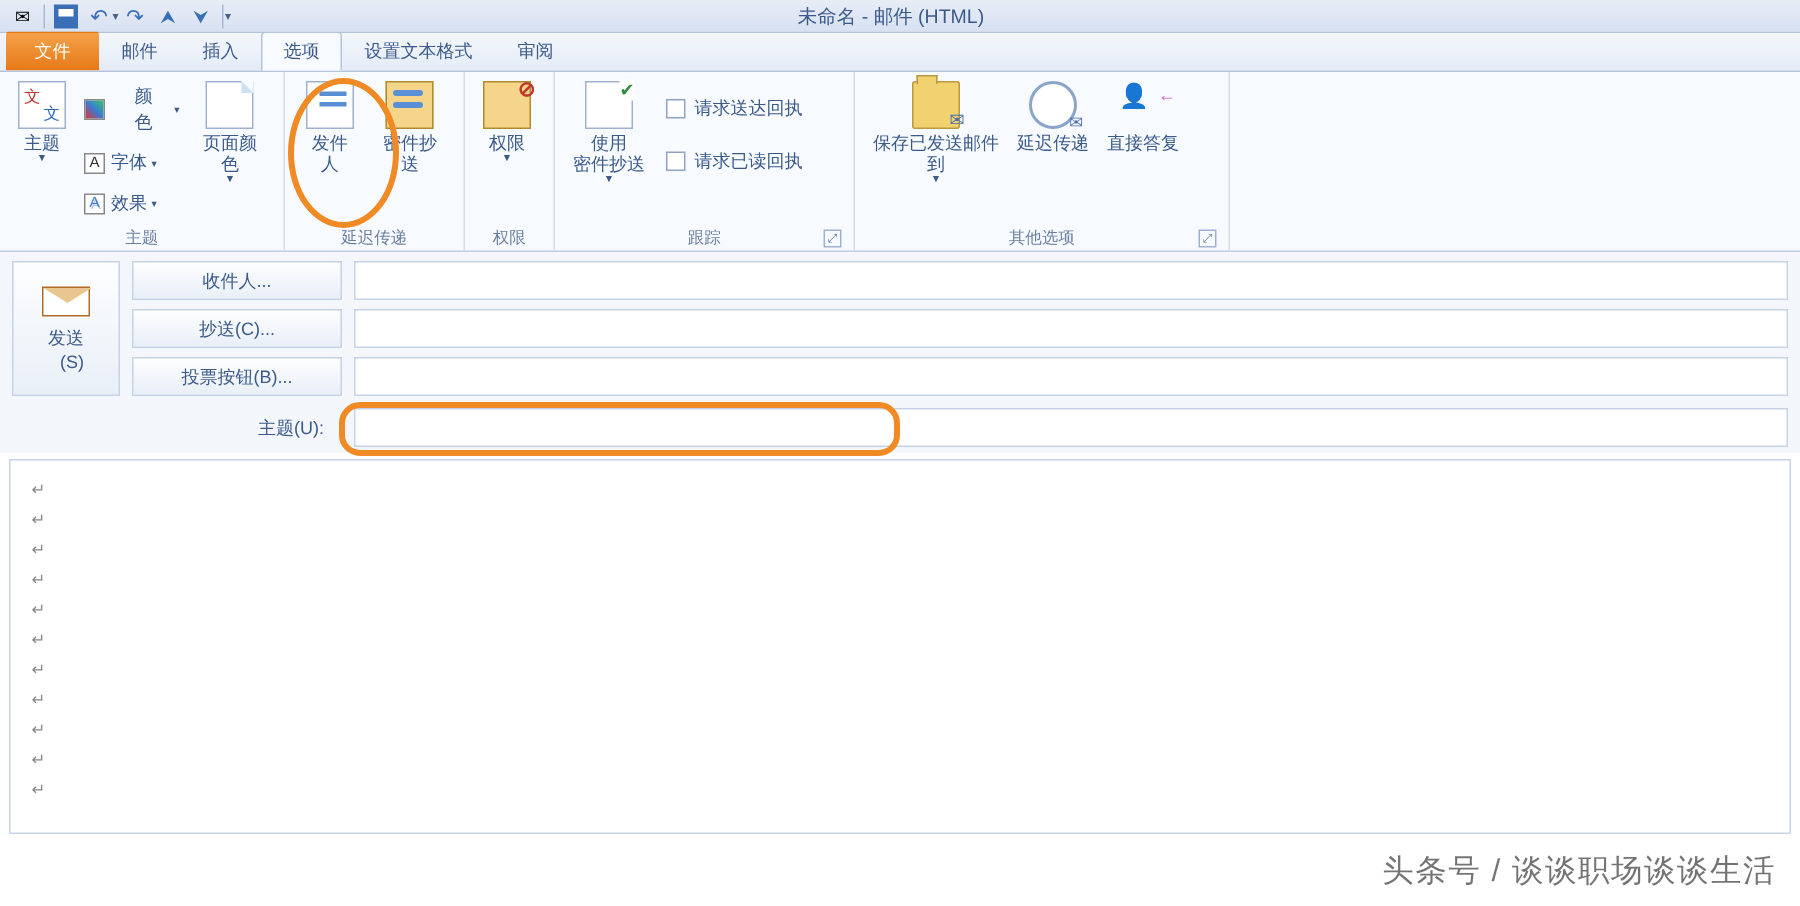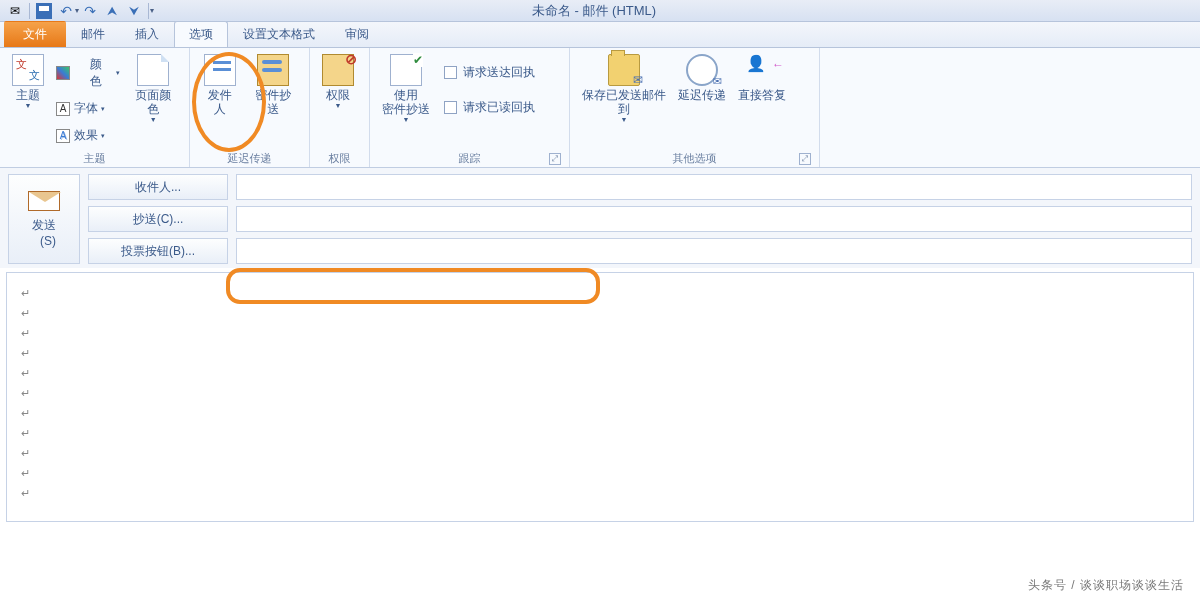--- a/index.html
+++ b/index.html
@@ -52,21 +52,21 @@
 .subj-label { text-align: right; padding-right: 12px; color: #3b5a8a; }
 
 
 .highlight-rect { position: absolute; border: 4px solid #f08a24; border-radius: 14px; pointer-events: none; z-index: 50; }
 
 
 .editor { border: 1px solid #c6d2e6; margin: 4px 6px; height: 250px; background: #fff; padding: 10px 14px; color: #888; font-size: 11px; line-height: 20px; overflow: hidden; }
 .para-mark { font-family: SimSun; }
 
 
-.watermark { position: absolute; right: 16px; bottom: 10px; color: rgba(0,0,0,0.55); font-size: 12px; font-weight: 500; letter-spacing: 1px; }
+.watermark { position: absolute; right: 16px; bottom: 10px; color: rgba(0,0,0,0.55); font-size: 21px; font-weight: 500; letter-spacing: 1px; }
 
 
 .ic-save { width: 16px; height: 16px; background: #3a6fb7; position: relative; }
 .ic-save:after { content: ""; position: absolute; left: 3px; top: 3px; width: 10px; height: 5px; background: #fff; }
 .ic-undo, .ic-redo { font-size: 14px; color: #3a6fb7; }
 .ic-box { width: 32px; height: 32px; border: 1px solid #9fb1cf; background: #fff; position: relative; }
 .ic-box.aa:before { content: "文"; position: absolute; left: 3px; top: 2px; font-size: 11px; color: #c0392b; }
 .ic-box.aa:after { content: "文"; position: absolute; right: 3px; bottom: 2px; font-size: 11px; color: #2a6db0; }
 .ic-page { width: 28px; height: 32px; background: #fff; border: 1px solid #9fb1cf; position: relative; }
 .ic-page:after { content: ""; position: absolute; right: -1px; top: -1px; width: 0; height: 0; border-left: 8px solid #cfe0f3; border-top: 8px solid #f7fafe; }
@@ -252,20 +252,24 @@
       <div class="lbl" style="white-space:pre; text-align:right; color:#3b5a8a;">发送
 (S)</div>
     </div>
     <div class="fld-btn">收件人...</div>
     <input class="fld-input" style="">
     <div class="fld-btn">抄送(C)...</div>
     <input class="fld-input" style="">
     <div class="fld-btn">投票按钮(B)...</div>
     <input class="fld-input" style="">
   </div>
+  <div class="subj-row">
+    <div class="subj-label">主题(U):</div>
+    <input class="fld-input" style="">
+  </div>
 </div>
 
 <div class="highlight-rect" style="left:226px; top:268px; width:374px; height:36px;"></div>
 
 <div class="editor">
   <div class="para-mark">↵</div>
   <div class="para-mark">↵</div>
   <div class="para-mark">↵</div>
   <div class="para-mark">↵</div>
   <div class="para-mark">↵</div>

